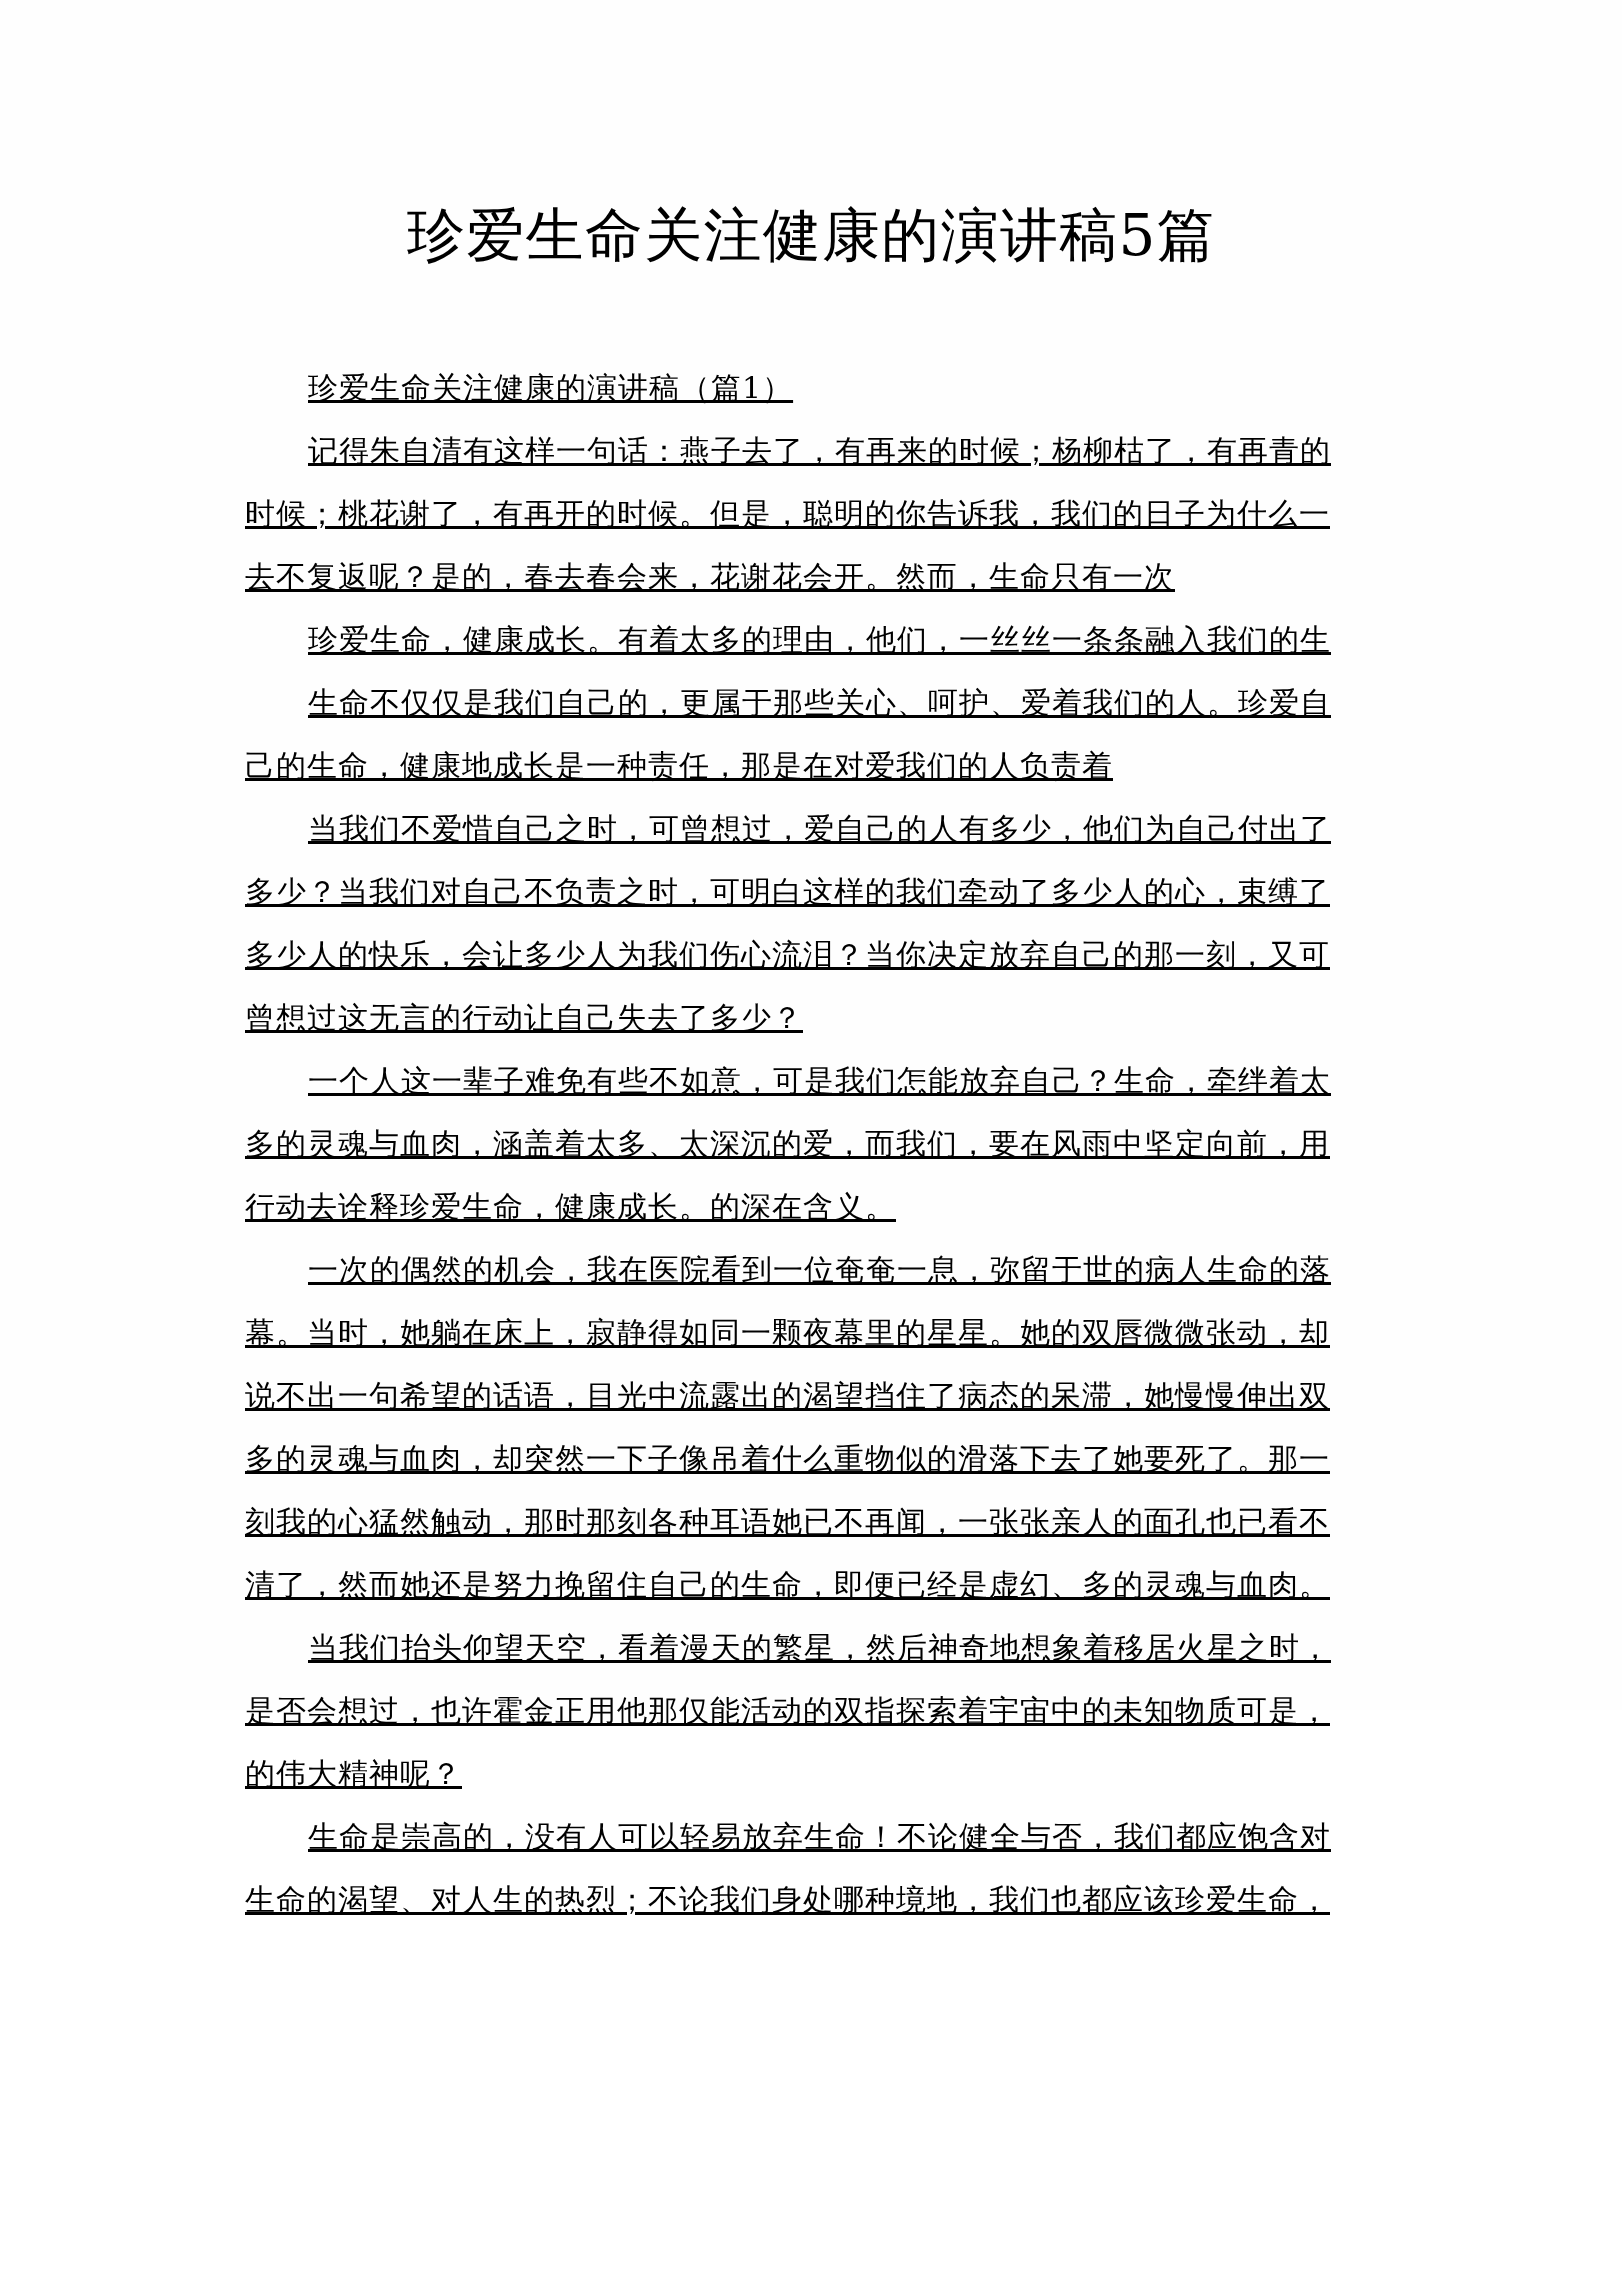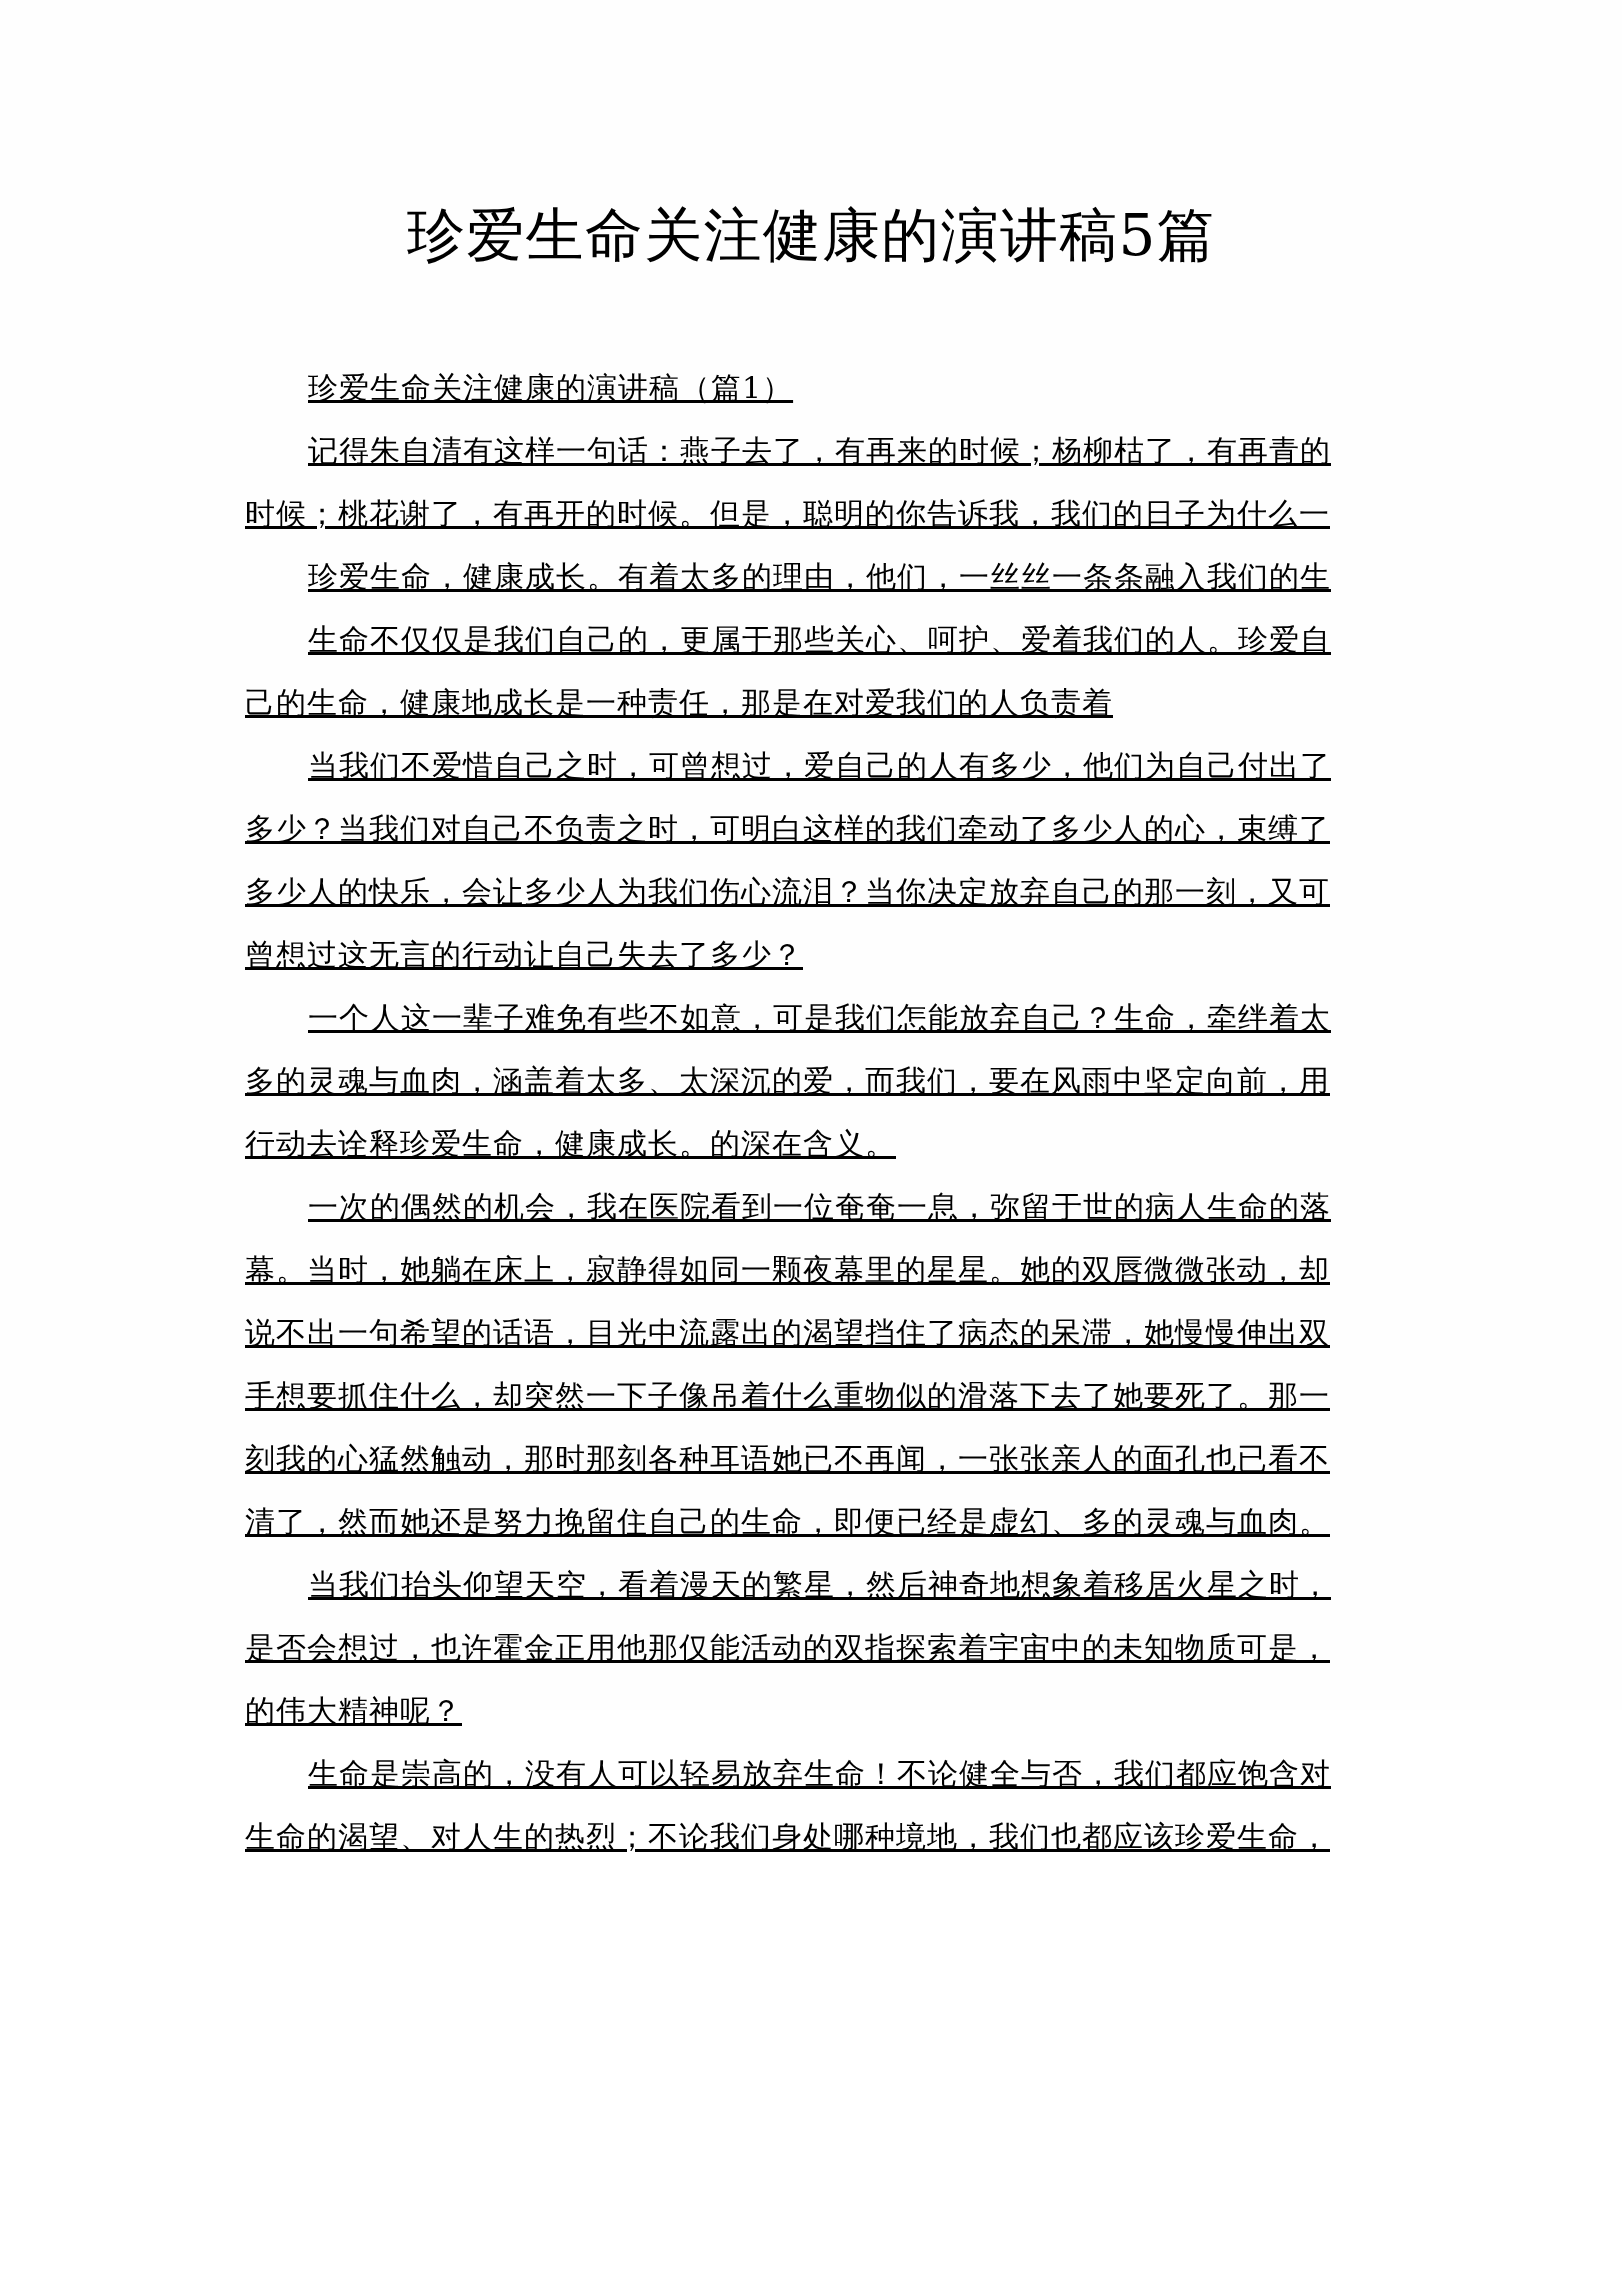--- a/index.html
+++ b/index.html
@@ -59,20 +59,21 @@
 
   <h1 class="doc-title">珍爱生命关注健康的演讲稿5篇</h1>
 
   <div class="body-text">
 
     <div class="line indent">珍爱生命关注健康的演讲稿（篇1）</div>
 
     <div>
       <div class="line indent">记得朱自清有这样一句话：燕子去了，有再来的时候；杨柳枯了，有再青的</div>
       <div class="line">时候；桃花谢了，有再开的时候。但是，聪明的你告诉我，我们的日子为什么一</div>
+      <div class="line">去不复返呢？是的，春去春会来，花谢花会开。然而，生命只有一次</div>
     </div>
 
     <div>
       <div class="line indent">珍爱生命，健康成长。有着太多的理由，他们，一丝丝一条条融入我们的生</div>
     </div>
 
     <div>
       <div class="line indent">生命不仅仅是我们自己的，更属于那些关心、呵护、爱着我们的人。珍爱自</div>
       <div class="line">己的生命，健康地成长是一种责任，那是在对爱我们的人负责着</div>
     </div>
@@ -87,21 +88,21 @@
     <div>
       <div class="line indent">一个人这一辈子难免有些不如意，可是我们怎能放弃自己？生命，牵绊着太</div>
       <div class="line">多的灵魂与血肉，涵盖着太多、太深沉的爱，而我们，要在风雨中坚定向前，用</div>
       <div class="line">行动去诠释珍爱生命，健康成长。的深在含义。</div>
     </div>
 
     <div>
       <div class="line indent">一次的偶然的机会，我在医院看到一位奄奄一息，弥留于世的病人生命的落</div>
       <div class="line">幕。当时，她躺在床上，寂静得如同一颗夜幕里的星星。她的双唇微微张动，却</div>
       <div class="line">说不出一句希望的话语，目光中流露出的渴望挡住了病态的呆滞，她慢慢伸出双</div>
-      <div class="line">手想要抓住什么，却突然一下子像吊着什么重物似的滑落下去了她要死了。那一</div>
+      <div class="line">多的灵魂与血肉，却突然一下子像吊着什么重物似的滑落下去了她要死了。那一</div>
       <div class="line">刻我的心猛然触动，那时那刻各种耳语她已不再闻，一张张亲人的面孔也已看不</div>
       <div class="line">清了，然而她还是努力挽留住自己的生命，即便已经是虚幻、多的灵魂与血肉。</div>
     </div>
 
     <div>
       <div class="line indent">当我们抬头仰望天空，看着漫天的繁星，然后神奇地想象着移居火星之时，</div>
       <div class="line">是否会想过，也许霍金正用他那仅能活动的双指探索着宇宙中的未知物质可是，</div>
       <div class="line">的伟大精神呢？</div>
     </div>
 

